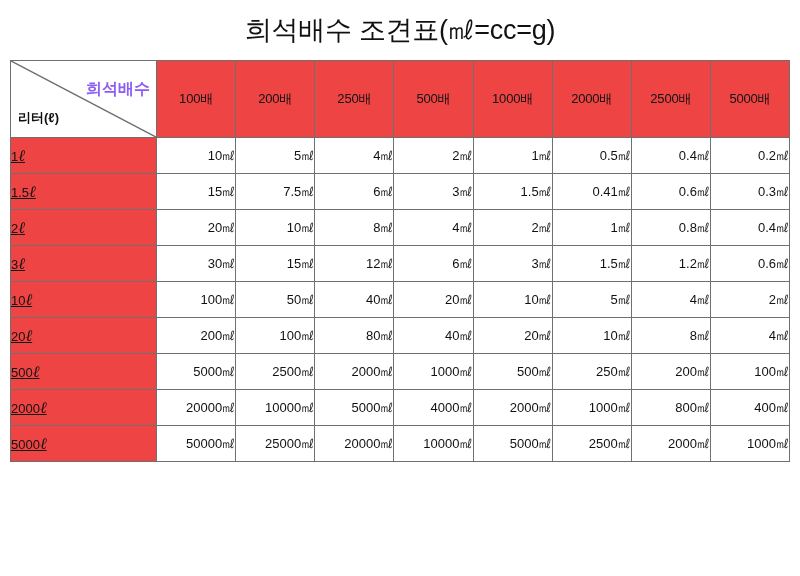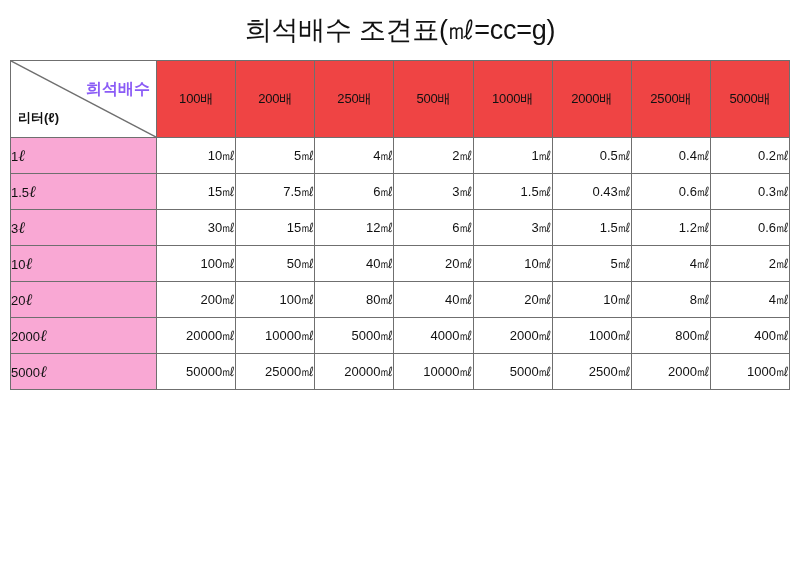--- a/index.html
+++ b/index.html
@@ -76,27 +76,28 @@
     background: #ef4444;
     height: 76px;
     text-align: center;
     vertical-align: middle;
     font-size: 16px;
     font-weight: bold;
     color: #111;
     letter-spacing: -0.2px;
   }
   td.rowhead {
-    background: #f9a8d4;
+    background: #ef4444;
     height: 35px;
     text-align: left;
     padding-left: 8px;
     font-size: 15px;
     font-weight: bold;
     color: #111;
+    text-decoration: underline;
   }
   td.rowhead .unit {
     font-style: italic;
     font-family: "Liberation Serif", serif;
     font-size: 16px;
   }
   td.val {
     height: 35px;
     text-align: right;
     padding-right: 8px;
@@ -144,23 +145,34 @@
         <td class="val">0.4㎖</td>
         <td class="val">0.2㎖</td>
       </tr>
       <tr>
         <td class="rowhead"><span>1.5</span><span class="unit">ℓ</span></td>
         <td class="val">15㎖</td>
         <td class="val">7.5㎖</td>
         <td class="val">6㎖</td>
         <td class="val">3㎖</td>
         <td class="val">1.5㎖</td>
-        <td class="val">0.43㎖</td>
+        <td class="val">0.41㎖</td>
         <td class="val">0.6㎖</td>
         <td class="val">0.3㎖</td>
+      </tr>
+      <tr>
+        <td class="rowhead"><span>2</span><span class="unit">ℓ</span></td>
+        <td class="val">20㎖</td>
+        <td class="val">10㎖</td>
+        <td class="val">8㎖</td>
+        <td class="val">4㎖</td>
+        <td class="val">2㎖</td>
+        <td class="val">1㎖</td>
+        <td class="val">0.8㎖</td>
+        <td class="val">0.4㎖</td>
       </tr>
       <tr>
         <td class="rowhead"><span>3</span><span class="unit">ℓ</span></td>
         <td class="val">30㎖</td>
         <td class="val">15㎖</td>
         <td class="val">12㎖</td>
         <td class="val">6㎖</td>
         <td class="val">3㎖</td>
         <td class="val">1.5㎖</td>
         <td class="val">1.2㎖</td>
@@ -182,20 +194,31 @@
         <td class="val">200㎖</td>
         <td class="val">100㎖</td>
         <td class="val">80㎖</td>
         <td class="val">40㎖</td>
         <td class="val">20㎖</td>
         <td class="val">10㎖</td>
         <td class="val">8㎖</td>
         <td class="val">4㎖</td>
       </tr>
       <tr>
+        <td class="rowhead"><span>500</span><span class="unit">ℓ</span></td>
+        <td class="val">5000㎖</td>
+        <td class="val">2500㎖</td>
+        <td class="val">2000㎖</td>
+        <td class="val">1000㎖</td>
+        <td class="val">500㎖</td>
+        <td class="val">250㎖</td>
+        <td class="val">200㎖</td>
+        <td class="val">100㎖</td>
+      </tr>
+      <tr>
         <td class="rowhead"><span>2000</span><span class="unit">ℓ</span></td>
         <td class="val">20000㎖</td>
         <td class="val">10000㎖</td>
         <td class="val">5000㎖</td>
         <td class="val">4000㎖</td>
         <td class="val">2000㎖</td>
         <td class="val">1000㎖</td>
         <td class="val">800㎖</td>
         <td class="val">400㎖</td>
       </tr>

